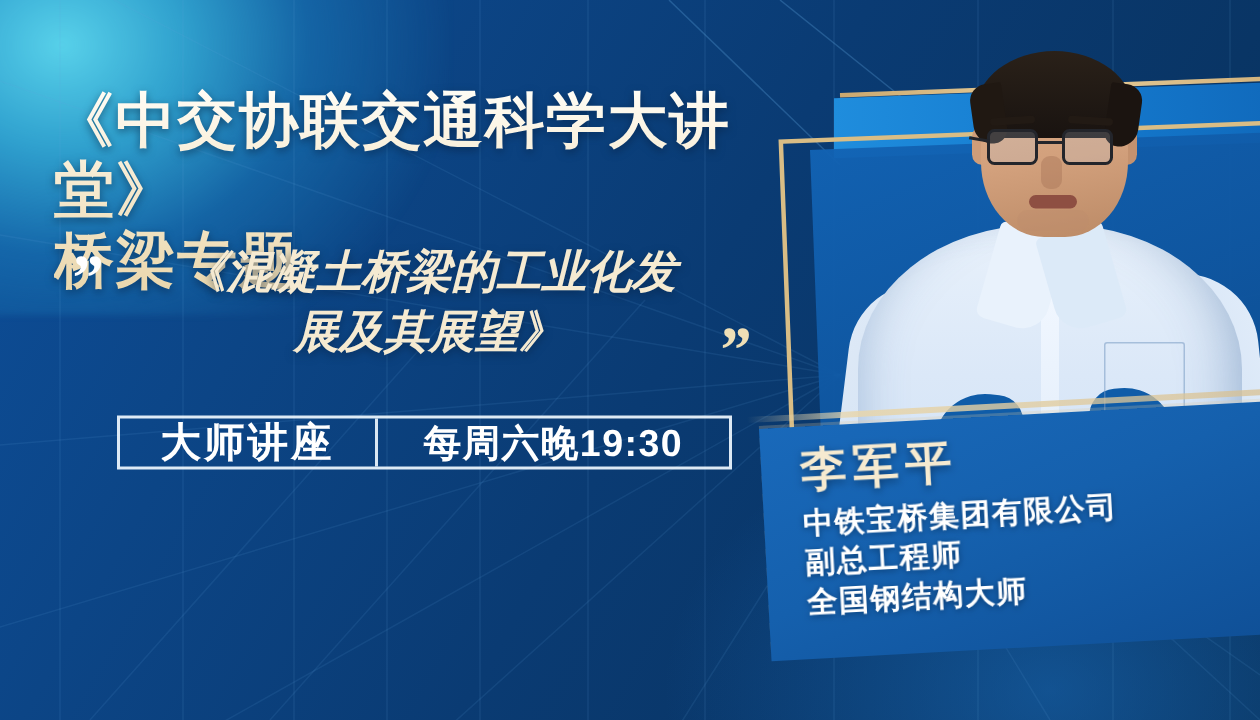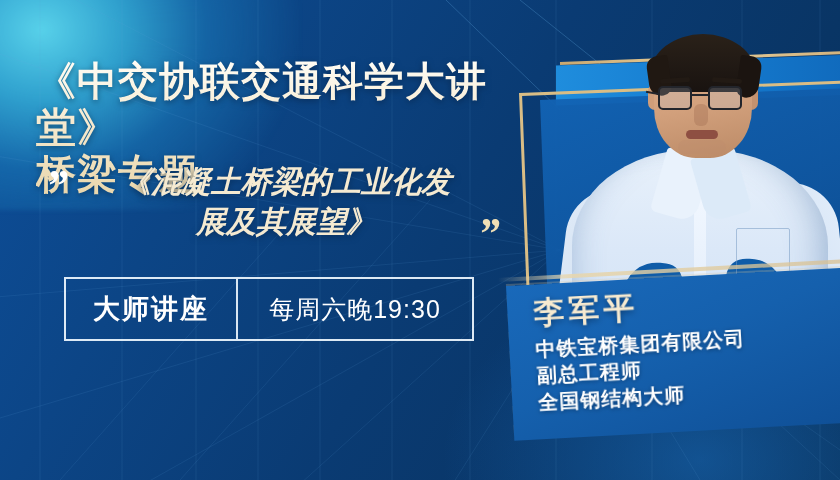--- a/index.html
+++ b/index.html
@@ -169,32 +169,32 @@
   .qmark-close{left:432px;top:50px;color:#efdfb6;}
   .quote-text{
     position:absolute;left:40px;top:0px;width:400px;
     font-size:30px;font-weight:600;font-style:italic;
     line-height:1.33;color:#f5ead1;text-align:center;
     filter:drop-shadow(0 2px 3px rgba(3,28,58,.5));
     white-space:pre-line;
   }
 
   .lect-box{
-    position:absolute;left:64px;top:277px;width:410px;height:64px;
+    position:absolute;left:78px;top:277px;width:410px;height:36px;
     border:2px solid rgba(240,248,255,.92);
     display:flex;align-items:flex-start;
   }
   .lect-left{
     width:170px;height:100%;display:flex;align-items:center;justify-content:center;
     font-size:27px;font-weight:700;color:#ffffff;letter-spacing:2px;
   }
   .lect-div{width:2px;height:100%;background:rgba(240,248,255,.9);}
   .lect-right{
     flex:1;height:100%;display:flex;align-items:center;justify-content:center;
-    font-size:25px;font-weight:400;color:#ffffff;letter-spacing:1px;
+    font-size:25px;font-weight:700;color:#ffffff;letter-spacing:1px;
   }
 
   .subbar{
     position:absolute;left:64px;top:340px;width:412px;height:34px;
     background:linear-gradient(90deg,#00a8e8 0%,#0f7fc9 32%,rgba(16,86,160,.55) 72%,rgba(14,70,135,0) 100%);
     display:flex;align-items:center;
   }
   .subbar span{
     padding-left:12px;font-size:19px;font-weight:600;color:#ffffff;letter-spacing:.5px;
     filter:drop-shadow(0 1px 2px rgba(0,20,50,.5));

